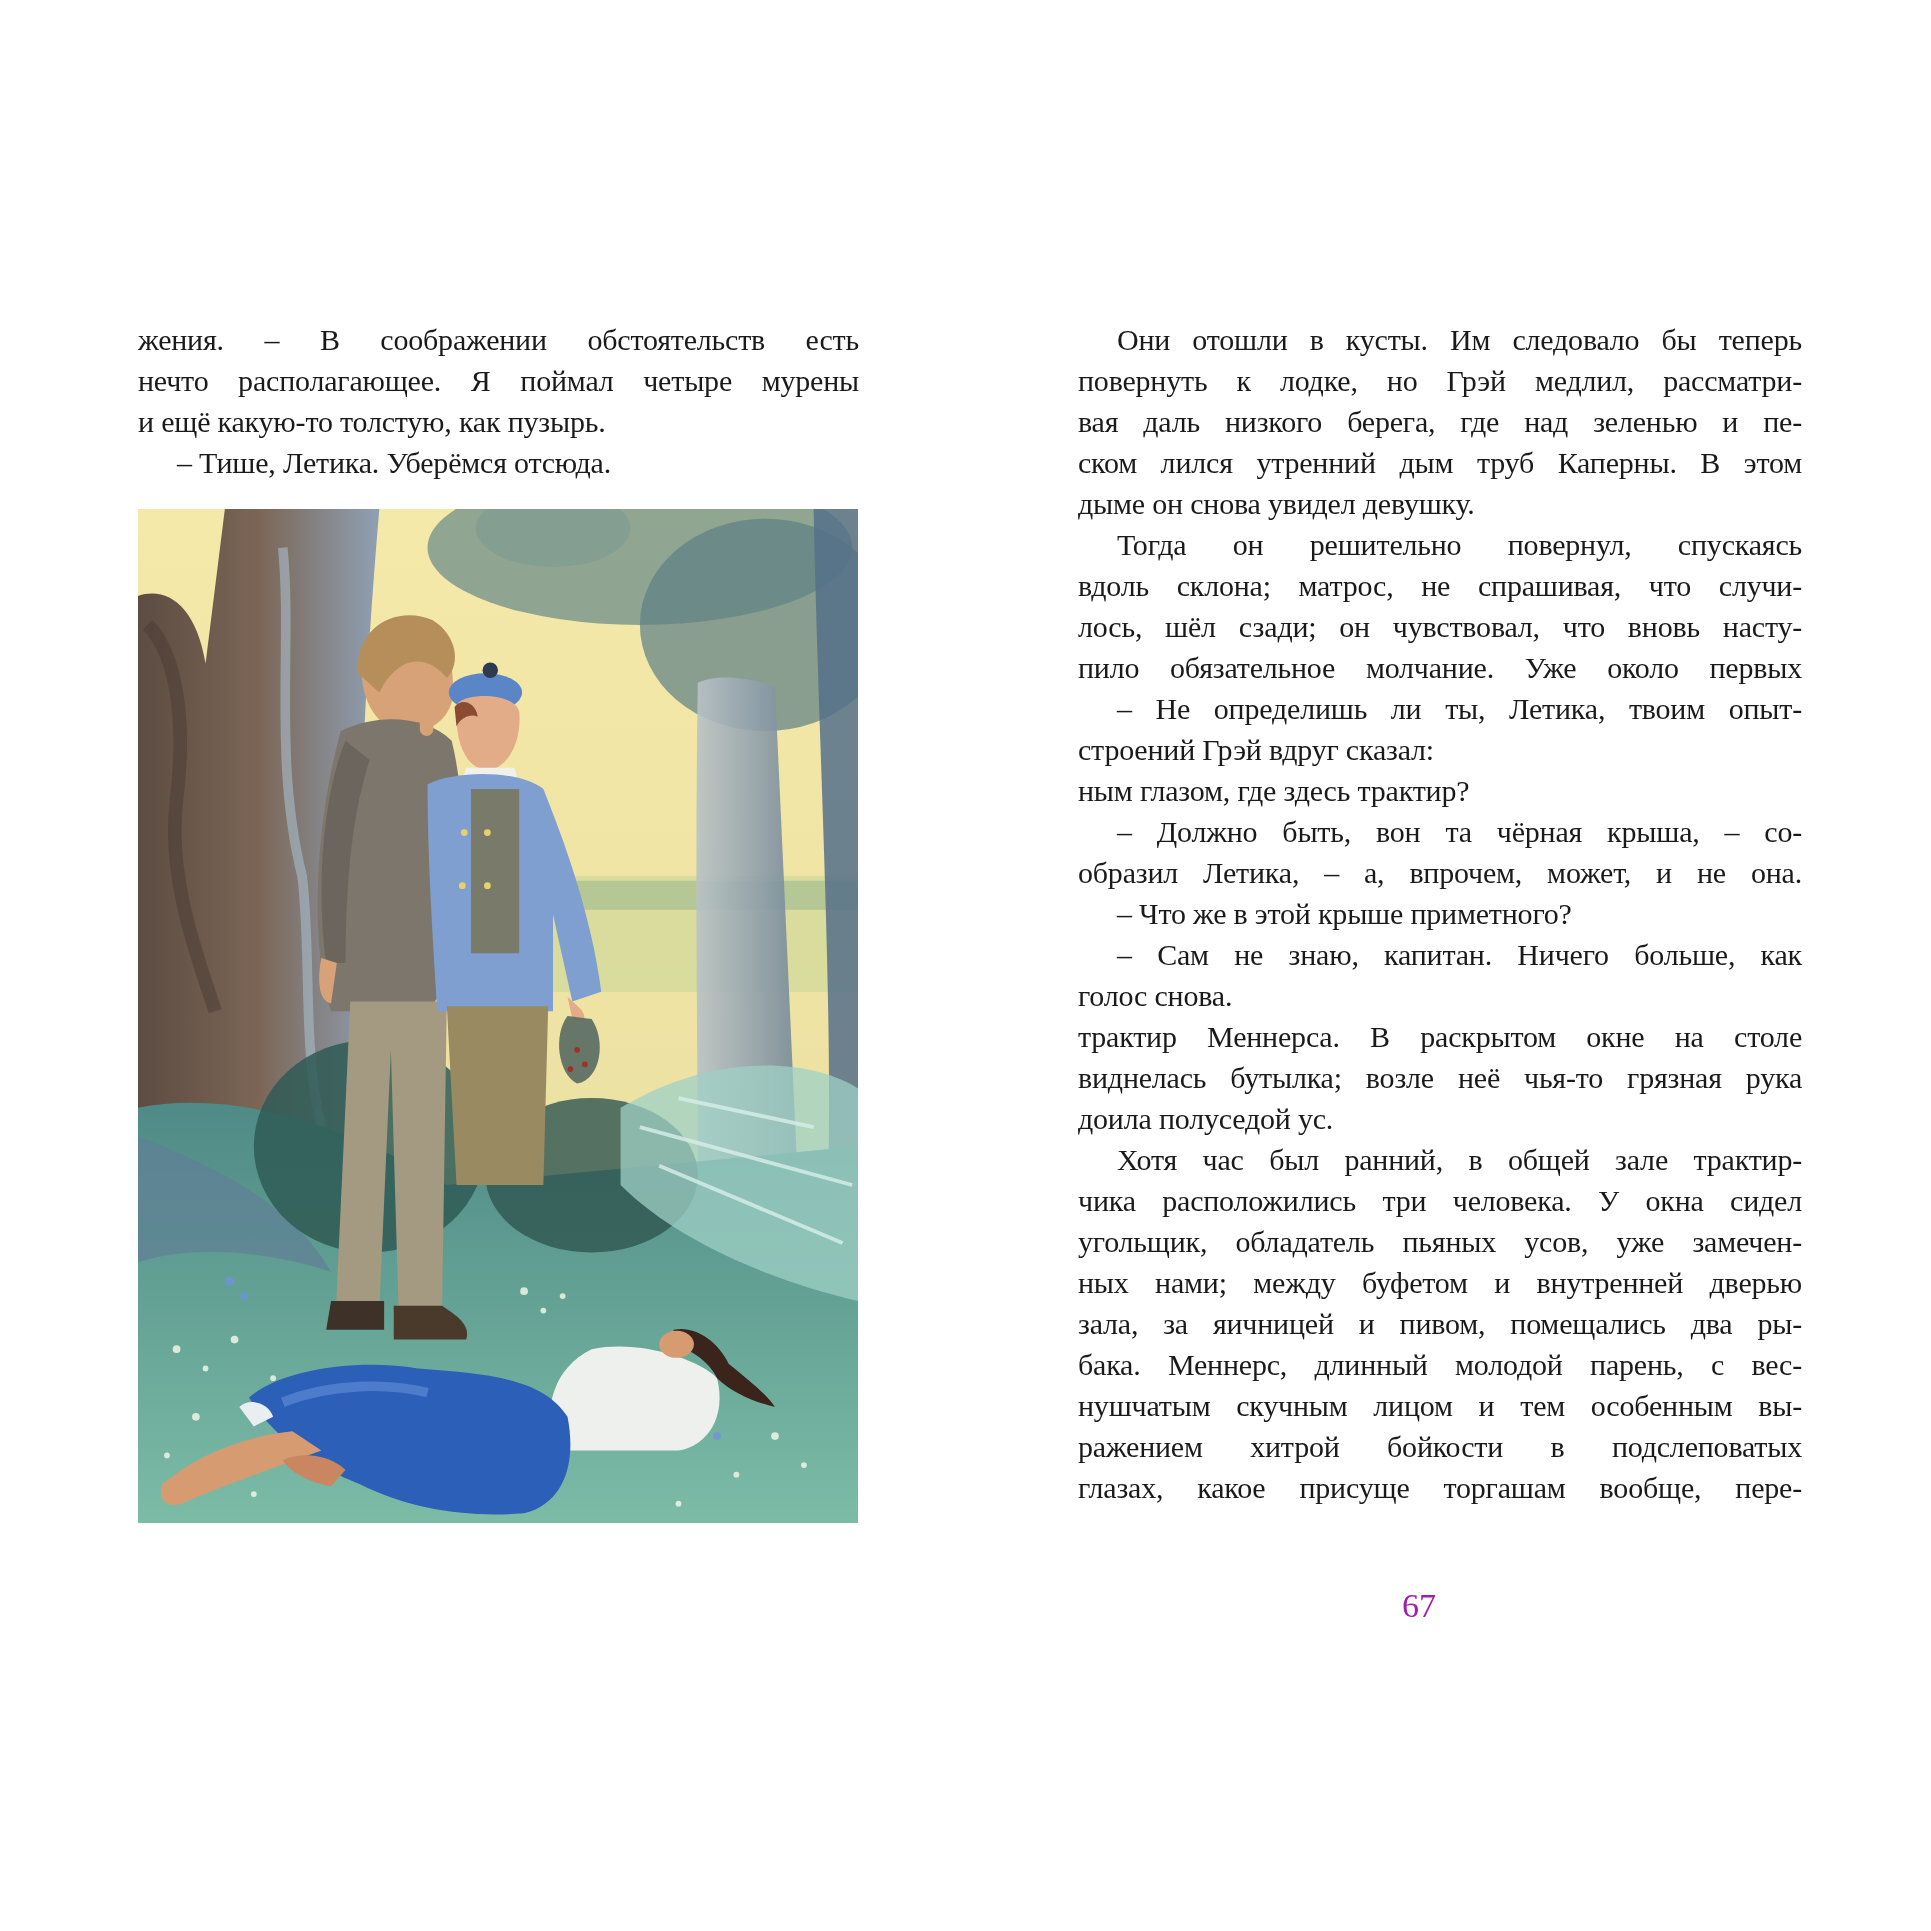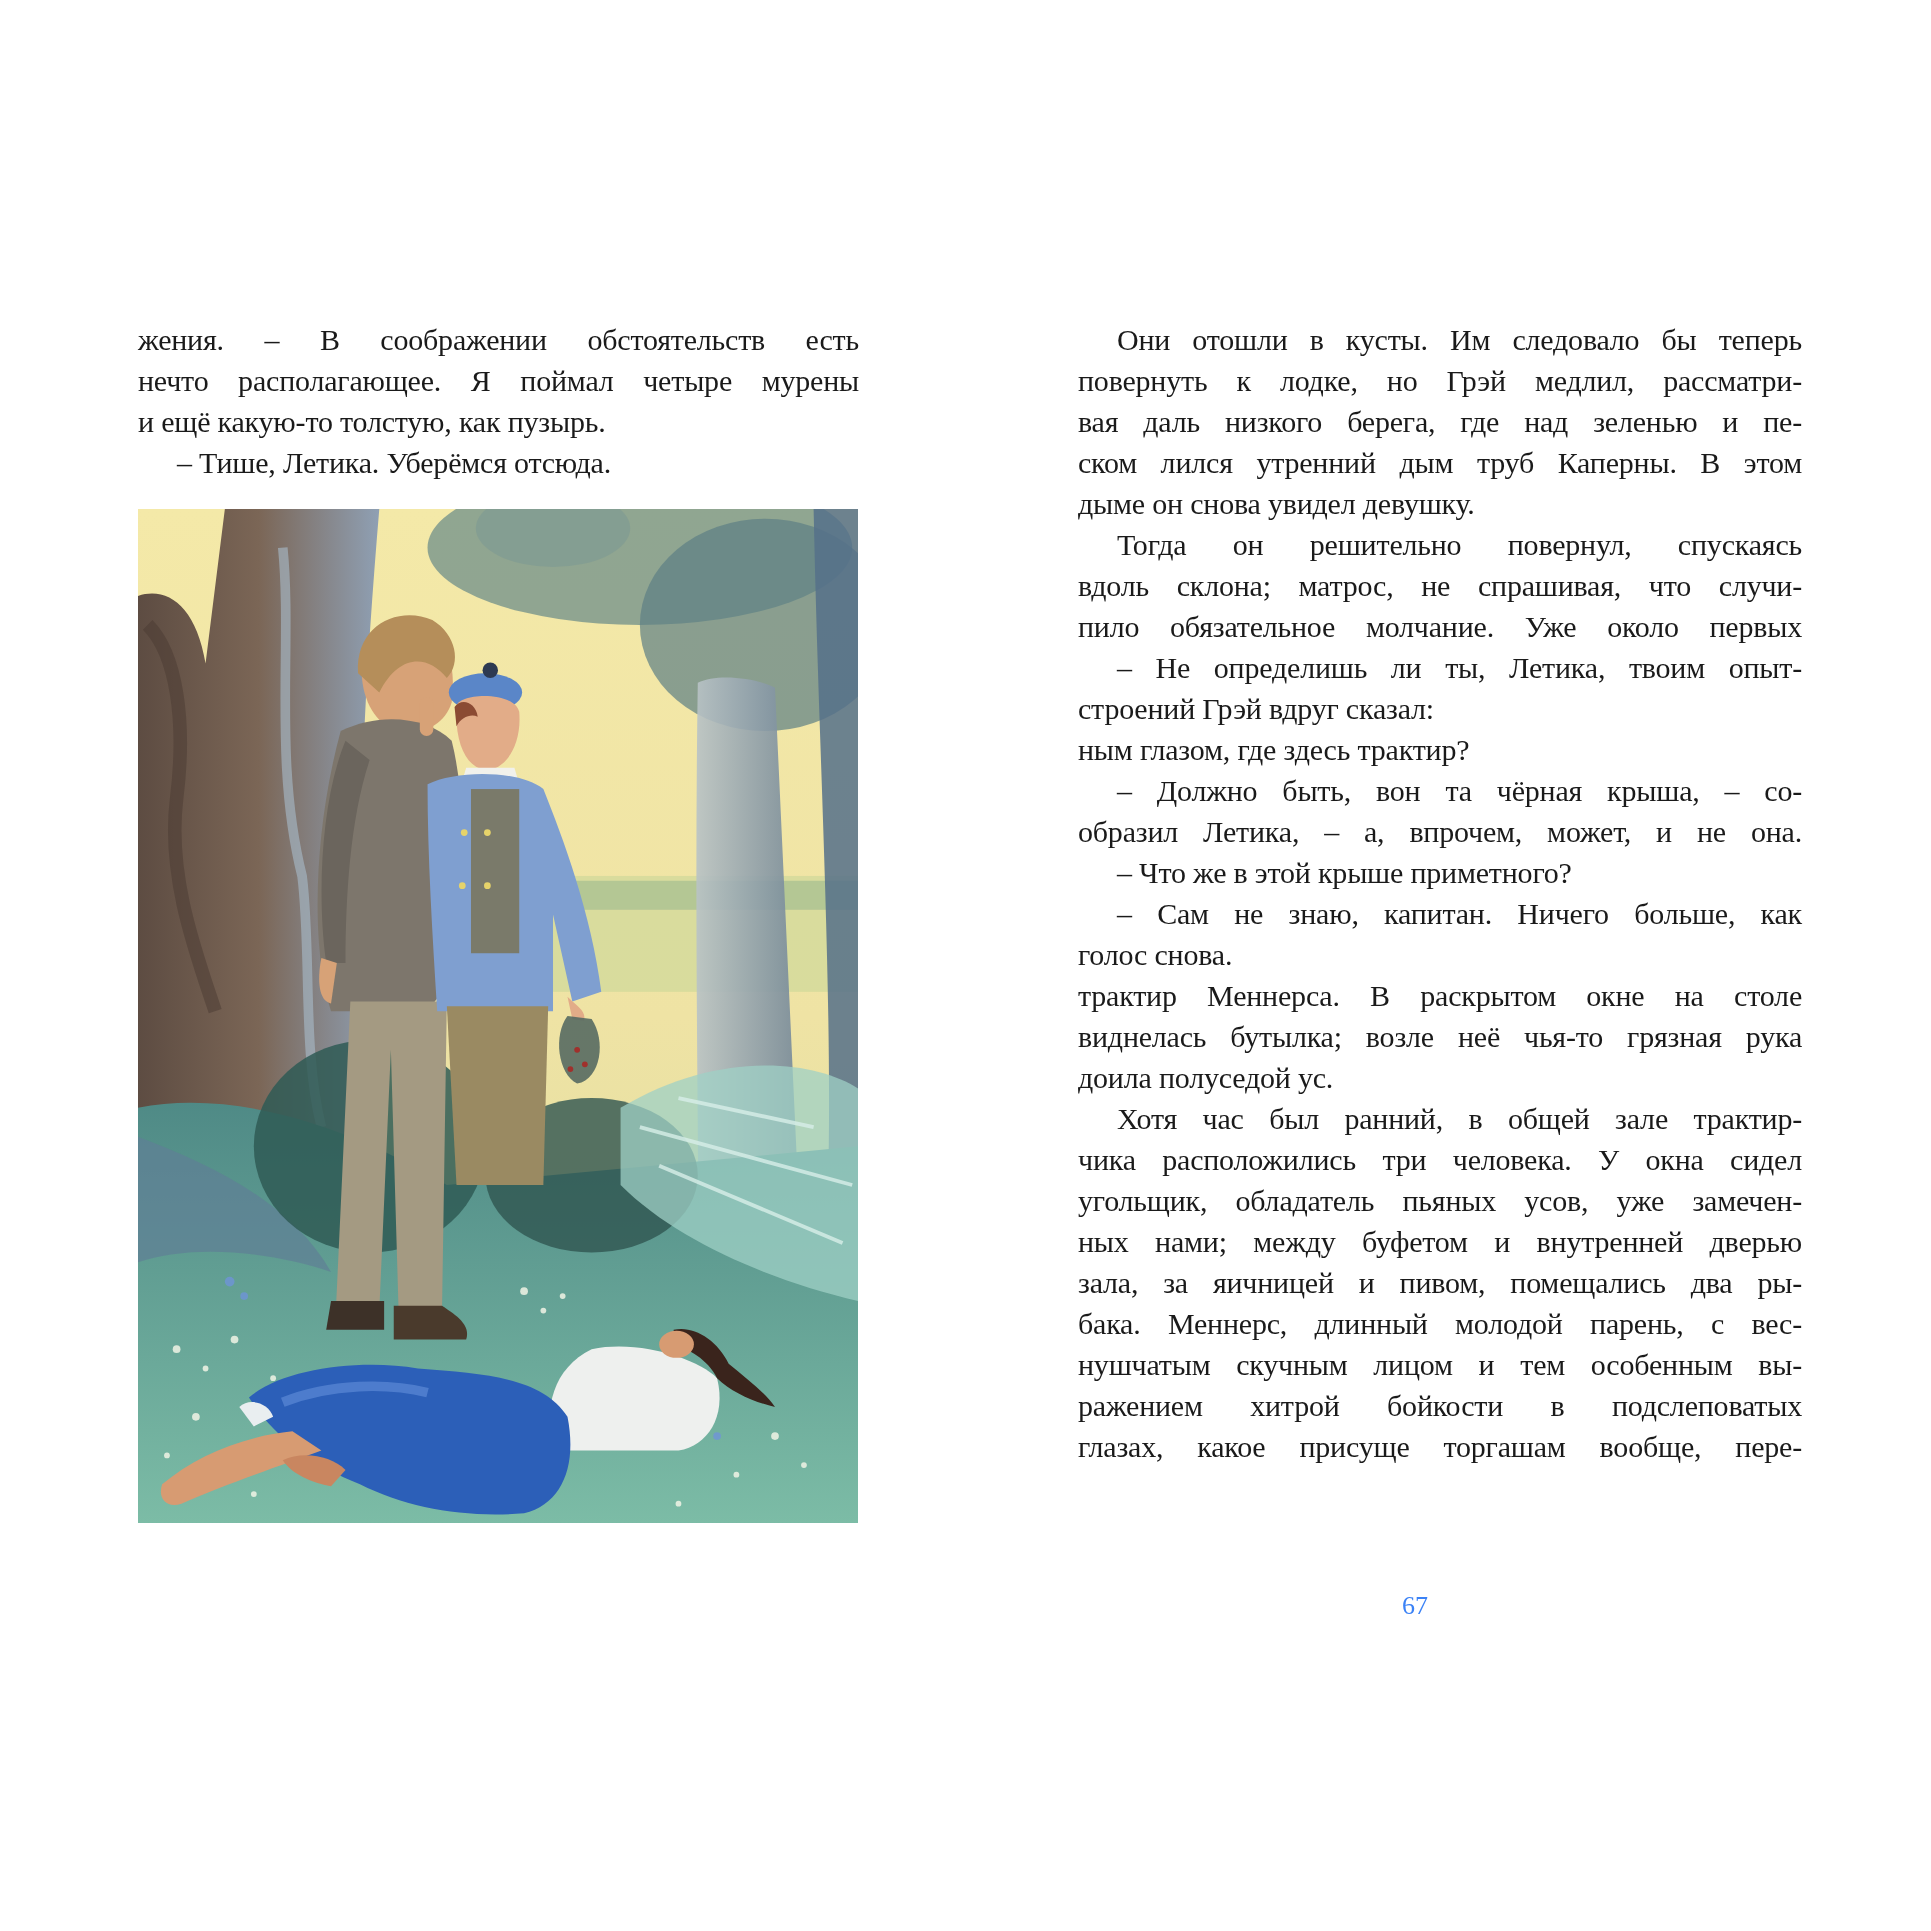--- a/index.html
+++ b/index.html
@@ -21,21 +21,21 @@
   .col-left { left: 138px; top: 319px; width: 721px; }
   .col-right { left: 1078px; top: 319px; width: 724px; }
 
   .line { display: block; white-space: nowrap; height: 41px; }
   .line.justify { text-align: justify; text-align-last: justify; white-space: normal; }
   .line.indent { padding-left: 39px; }
   .line.last { text-align: right; text-align-last: left; }
 
   .page-number {
     position: absolute; left: 1402px; top: 1591px;
-    font-size: 26px; line-height: 29px; color: #3b82f6;
+    font-size: 34px; line-height: 29px; color: #a21caf;
   }
 
   
   .illustration {
     position: absolute; left: 138px; top: 509px; width: 720px; height: 1014px;
     overflow: hidden; background: #f2e6a6;
   }
   .illustration svg { display: block; width: 100%; height: 100%; }
 </style>
 </head>
@@ -170,20 +170,21 @@
   <div class="page page-right">
   </div>
   <div class="column col-right">
     <span class="line indent justify">Они отошли в кусты. Им следовало бы теперь</span>
     <span class="line justify">повернуть к лодке, но Грэй медлил, рассматри-</span>
     <span class="line justify">вая даль низкого берега, где над зеленью и пе-</span>
     <span class="line justify">ском лился утренний дым труб Каперны. В этом</span>
     <span class="line last">дыме он снова увидел девушку.</span>
     <span class="line indent justify">Тогда он решительно повернул, спускаясь</span>
     <span class="line justify">вдоль склона; матрос, не спрашивая, что случи-</span>
+    <span class="line justify">лось, шёл сзади; он чувствовал, что вновь насту-</span>
     <span class="line justify">пило обязательное молчание. Уже около первых</span>
     <span class="line indent justify">– Не определишь ли ты, Летика, твоим опыт-</span>
     <span class="line last">строений Грэй вдруг сказал:</span>
     <span class="line last">ным глазом, где здесь трактир?</span>
     <span class="line indent justify">– Должно быть, вон та чёрная крыша, – со-</span>
     <span class="line justify">образил Летика, – а, впрочем, может, и не она.</span>
     <span class="line indent last">– Что же в этой крыше приметного?</span>
     <span class="line indent justify">– Сам не знаю, капитан. Ничего больше, как</span>
     <span class="line last">голос снова.</span>
     <span class="line justify">трактир Меннерса. В раскрытом окне на столе</span>

